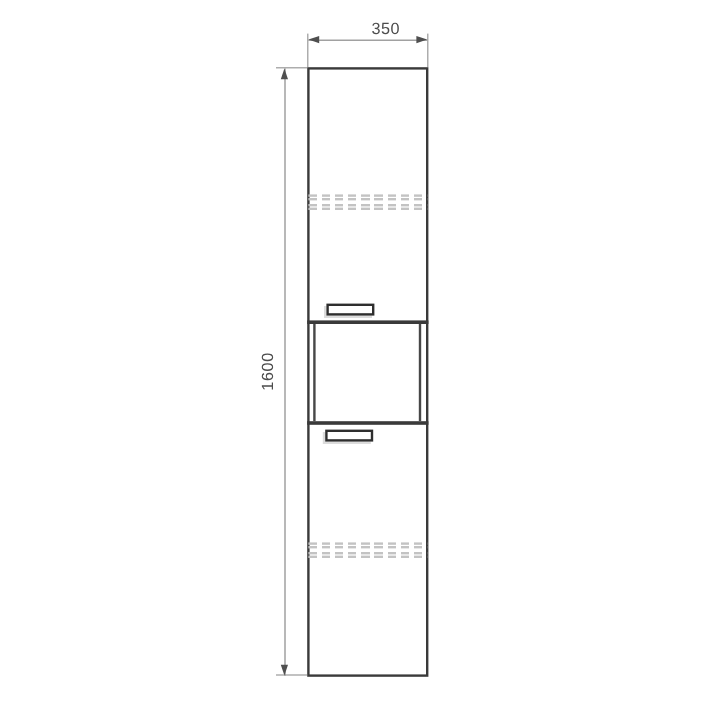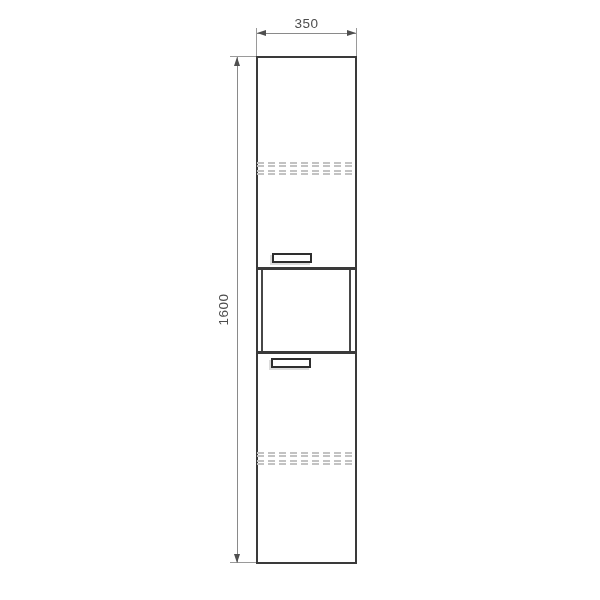--- a/index.html
+++ b/index.html
@@ -37,21 +37,21 @@
   .extline-h{position:absolute;height:1px;background:#9a9a9a;}
   .arrow{position:absolute;width:0;height:0;}
   .arrow-left{border-top:3px solid transparent;border-bottom:3px solid transparent;border-right:9px solid #4f4f4f;}
   .arrow-right{border-top:3px solid transparent;border-bottom:3px solid transparent;border-left:9px solid #4f4f4f;}
   .arrow-up{border-left:3px solid transparent;border-right:3px solid transparent;border-bottom:9px solid #4f4f4f;}
   .arrow-down{border-left:3px solid transparent;border-right:3px solid transparent;border-top:9px solid #4f4f4f;}
   .dim-label{
     position:absolute;color:#4d4d4d;font-size:13.5px;letter-spacing:.5px;
     text-align:center;line-height:15px;
   }
-  .dim-label-width{left:257px;top:16px;width:99px;}
+  .dim-label-width{left:272px;top:16px;width:99px;}
   .dim-label-height{left:193px;top:302px;width:60px;height:15px;transform:rotate(-90deg);}
 </style>
 </head>
 <body>
 
 <div class="canvas">
 
   <div>
     <div class="extline-v" style="left:256px;top:28px;height:28px;"></div>
     <div class="extline-v" style="left:356px;top:28px;height:28px;"></div>

